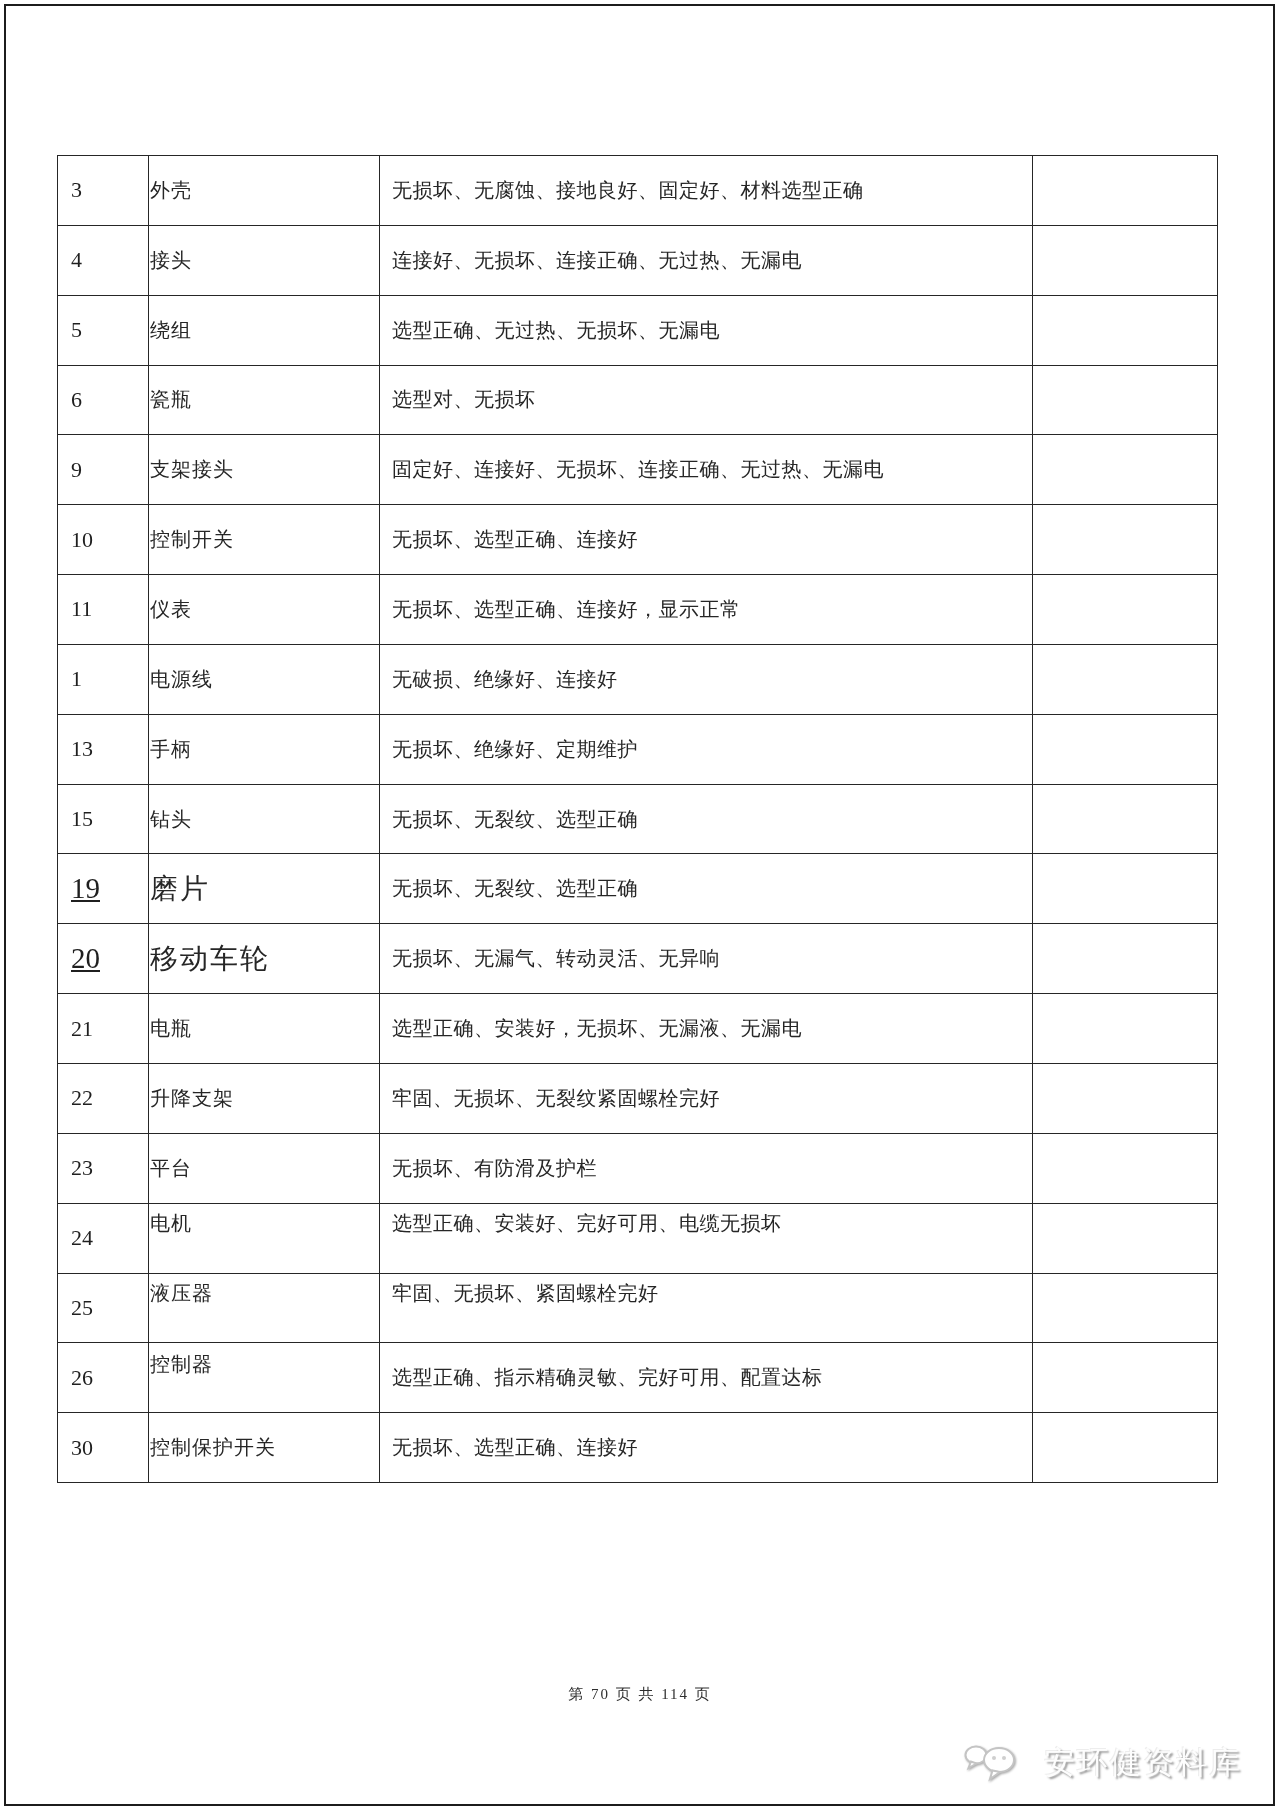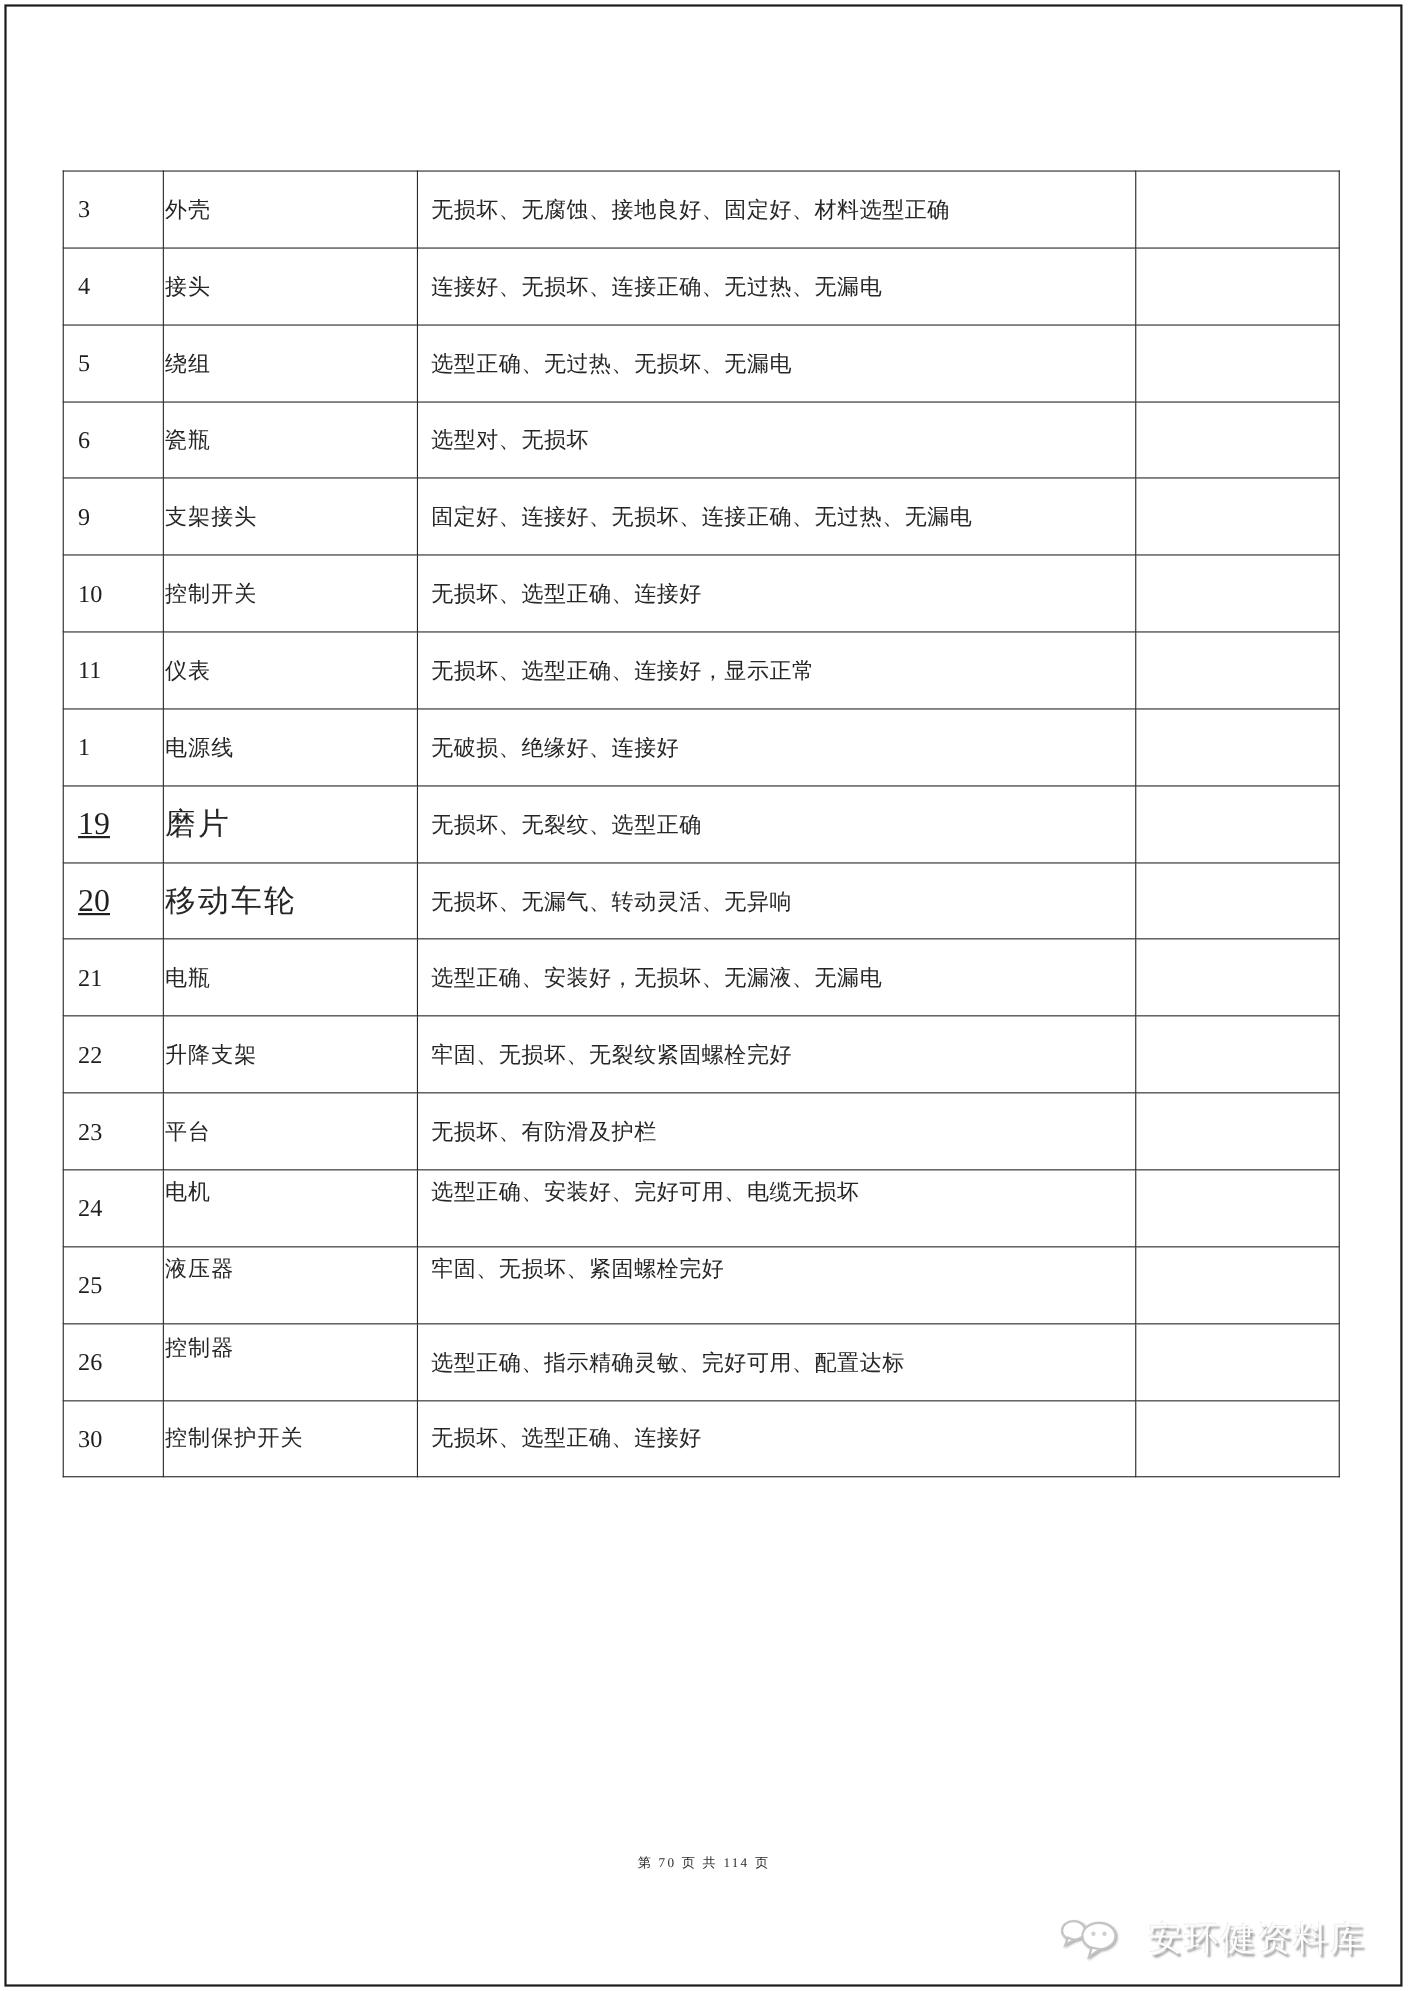--- a/index.html
+++ b/index.html
@@ -60,21 +60,21 @@
   tr.emphasis td.c-name { font-size: 28px; letter-spacing: 2px; }
   tr.top-align td.c-name,
   tr.top-align td.c-desc { vertical-align: top; padding-top: 6px; }
   tr.name-top td.c-name  { vertical-align: top; padding-top: 8px; }
   .footer {
     position: absolute;
     left: 0;
     top: 1685px;
     width: 100%;
     text-align: center;
-    font-size: 12px;
+    font-size: 15px;
     letter-spacing: 2px;
     color: #2e2e2e;
   }
   .watermark {
     position: absolute;
     right: 38px;
     top: 1741px;
     display: flex;
     align-items: center;
     gap: 24px;
@@ -147,20 +147,32 @@
           <tr class="row">
       <td class="c-no">11</td>
       <td class="c-name">仪表</td>
       <td class="c-desc">无损坏、选型正确、连接好，显示正常</td>
       <td class="c-check"></td>
     </tr>
           <tr class="row">
       <td class="c-no">1</td>
       <td class="c-name">电源线</td>
       <td class="c-desc">无破损、绝缘好、连接好</td>
+      <td class="c-check"></td>
+    </tr>
+          <tr class="row">
+      <td class="c-no">13</td>
+      <td class="c-name">手柄</td>
+      <td class="c-desc">无损坏、绝缘好、定期维护</td>
+      <td class="c-check"></td>
+    </tr>
+          <tr class="row">
+      <td class="c-no">15</td>
+      <td class="c-name">钻头</td>
+      <td class="c-desc">无损坏、无裂纹、选型正确</td>
       <td class="c-check"></td>
     </tr>
           <tr class="row emphasis">
       <td class="c-no">19</td>
       <td class="c-name">磨片</td>
       <td class="c-desc">无损坏、无裂纹、选型正确</td>
       <td class="c-check"></td>
     </tr>
           <tr class="row emphasis">
       <td class="c-no">20</td>

